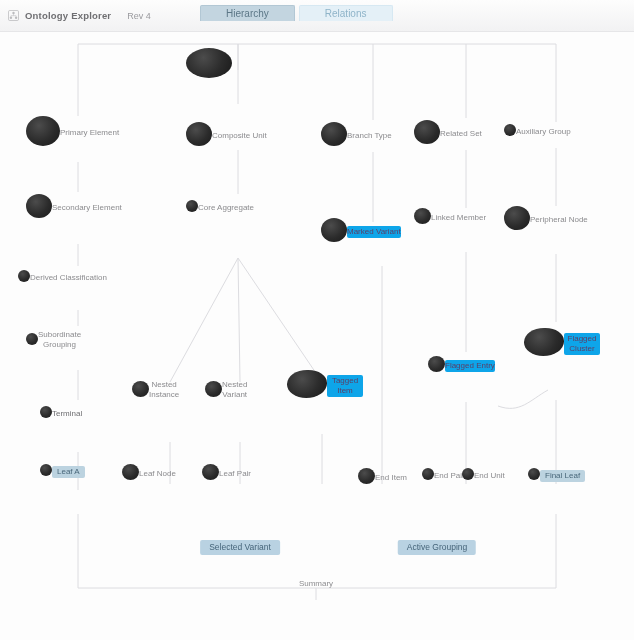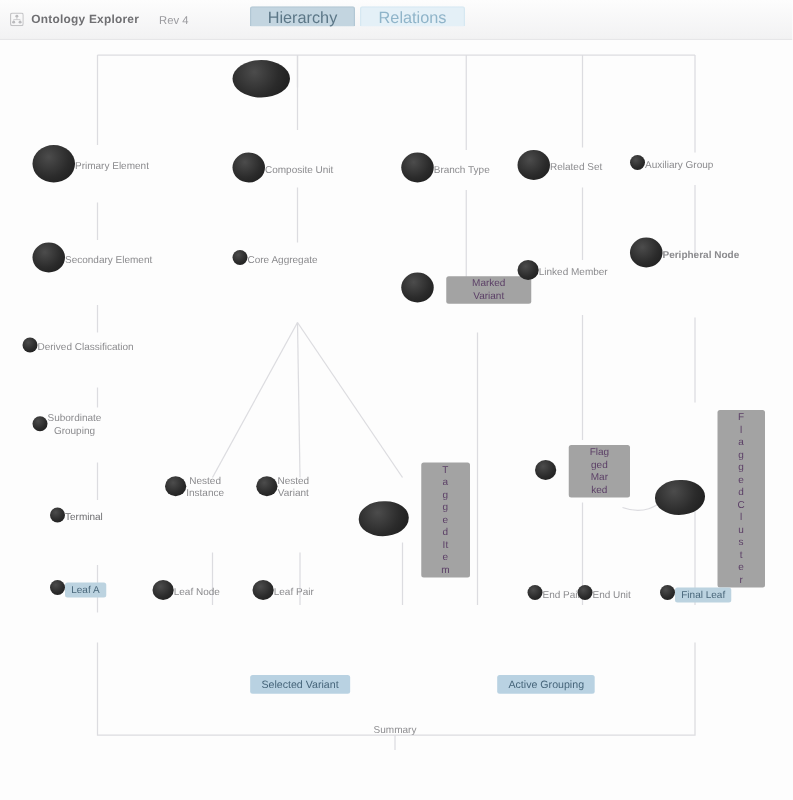--- a/index.html
+++ b/index.html
@@ -32,23 +32,23 @@
   .tb-sub{
     font-size:9px;color:#9a9a9e;white-space:nowrap;margin-left:10px;
   }
 
   
   .tabs{
     position:absolute;top:2px;left:200px;height:19px;
     display:flex;align-items:flex-end;gap:4px;z-index:31;
   }
   .tab{
-    height:16px;min-width:84px;padding:0 9px;box-sizing:border-box;
+    height:16px;min-width:84px;padding:0 25px;box-sizing:border-box;
     display:flex;align-items:center;justify-content:center;
-    font-size:13px;border-radius:2px 2px 0 0;white-space:nowrap;
+    font-size:10px;border-radius:2px 2px 0 0;white-space:nowrap;
   }
   .tab.active{background:#c3d5e0;color:#5c7787;border:1px solid #b2c7d4;border-bottom:none;}
   .tab.inactive{background:#e4f0f7;color:#8fb4c9;border:1px solid #d6e8f2;border-bottom:none;}
 
   
   .canvas{
     position:absolute;left:0;top:22px;width:634px;height:618px;
     background:#fdfdfd;overflow:hidden;
   }
   svg.wires{position:absolute;left:0;top:0;width:634px;height:618px;pointer-events:none;}
@@ -75,22 +75,22 @@
   .g-blob{
     width:40px;height:28px;border-radius:50% 46% 52% 48%;
   }
 
   .lbl{
     font-size:8px;line-height:10px;color:#8b8b8e;
     white-space:pre-line;word-break:break-word;
   }
   .lbl.dark{color:#6e6e71;}
   .lbl.purple{
-    background:#a3a3a3;color:#5b3f66;
-    padding:1px 16px;border-radius:2px;margin-left:10px;
+    background:#0ea5e9;color:#5b3f66;
+    padding:1px 0;border-radius:2px;
   }
   .lbl.blue{
     background:#bcd3e0;color:#49677a;
     padding:1px 5px;border-radius:2px;
   }
 
   .banner{
     position:absolute;transform:translateX(-50%);
     background:#b9d2e2;color:#46657a;
     font-size:8.5px;line-height:11px;padding:2px 9px;border-radius:2px;
@@ -229,21 +229,21 @@
     </div>
     <div class="node" style="left:466px;top:186px;">
       <div class="glyph g-sm"></div>
       <div class="lbl">Linked Member</div>
     </div>
 
     <div class="node" style="left:556px;top:102px;">
       <div class="glyph g-xs"></div>
       <div class="lbl">Auxiliary Group</div>
     </div>
-    <div class="node" style="left:556px;top:168px;font-weight:bold;">
+    <div class="node" style="left:556px;top:184px;">
       <div class="glyph g-md"></div>
       <div class="lbl">Peripheral Node</div>
     </div>
 
     <div class="node w76" style="left:170px;top:358px;">
       <div class="glyph g-sm"></div>
       <div class="lbl">Nested
 Instance</div>
     </div>
     <div class="node w76" style="left:243px;top:358px;">
@@ -251,39 +251,43 @@
       <div class="lbl">Nested
 Variant</div>
     </div>
     <div class="node w76" style="left:325px;top:348px;">
       <div class="glyph g-blob"></div>
       <div class="lbl purple">Tagged Item</div>
     </div>
 
     <div class="node w76" style="left:466px;top:334px;">
       <div class="glyph g-sm"></div>
-      <div class="lbl purple">Flagged Marked</div>
+      <div class="lbl purple">Flagged Entry</div>
     </div>
     <div class="node w76" style="left:562px;top:306px;">
       <div class="glyph g-blob"></div>
       <div class="lbl purple">Flagged Cluster</div>
     </div>
 
     <div class="node w76" style="left:160px;top:442px;">
       <div class="glyph g-sm"></div>
       <div class="lbl">Leaf Node</div>
     </div>
     <div class="node w76" style="left:78px;top:442px;">
       <div class="glyph g-xs"></div>
       <div class="lbl blue">Leaf A</div>
     </div>
     <div class="node w76" style="left:240px;top:442px;">
       <div class="glyph g-sm"></div>
       <div class="lbl">Leaf Pair</div>
     </div>
+    <div class="node w76" style="left:396px;top:446px;">
+      <div class="glyph g-sm"></div>
+      <div class="lbl">End Item</div>
+    </div>
     <div class="node w76" style="left:460px;top:446px;">
       <div class="glyph g-xs"></div>
       <div class="lbl">End Pair</div>
     </div>
     <div class="node w76" style="left:500px;top:446px;">
       <div class="glyph g-xs"></div>
       <div class="lbl">End Unit</div>
     </div>
     <div class="node w76" style="left:566px;top:446px;">
       <div class="glyph g-xs"></div>

